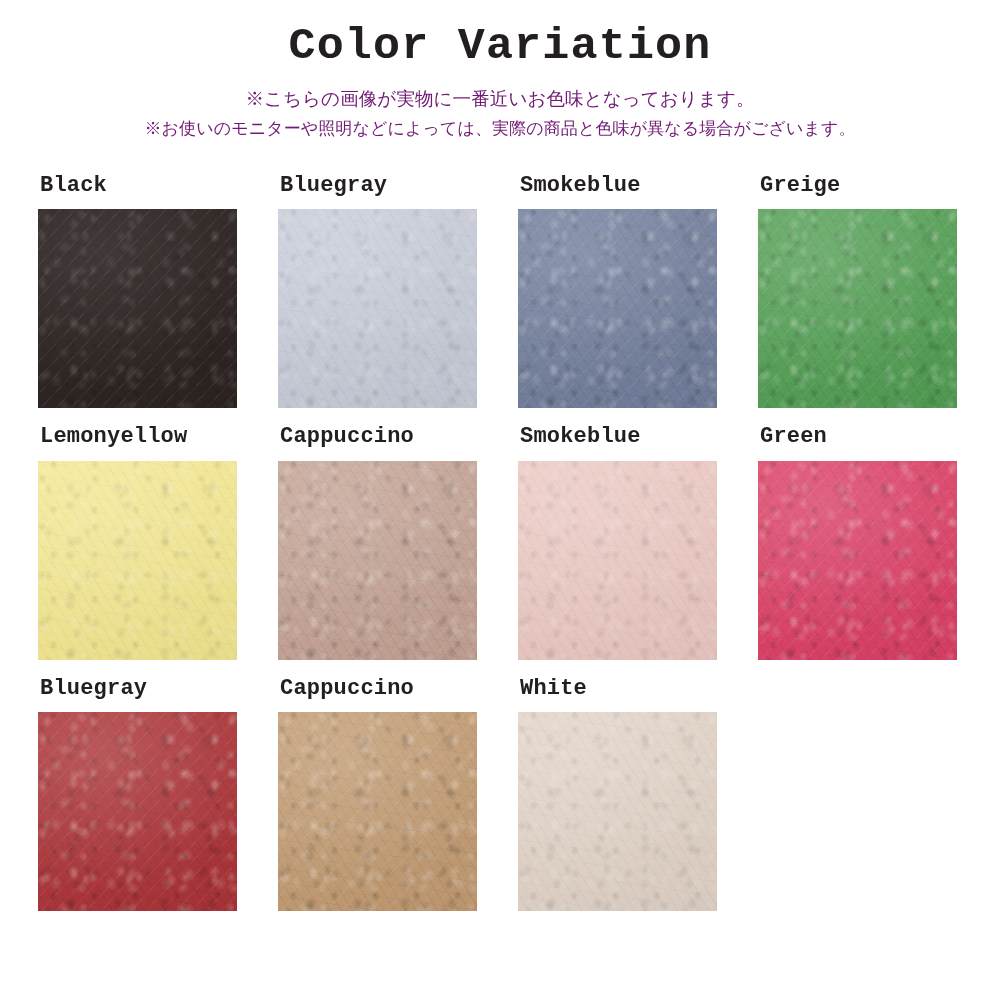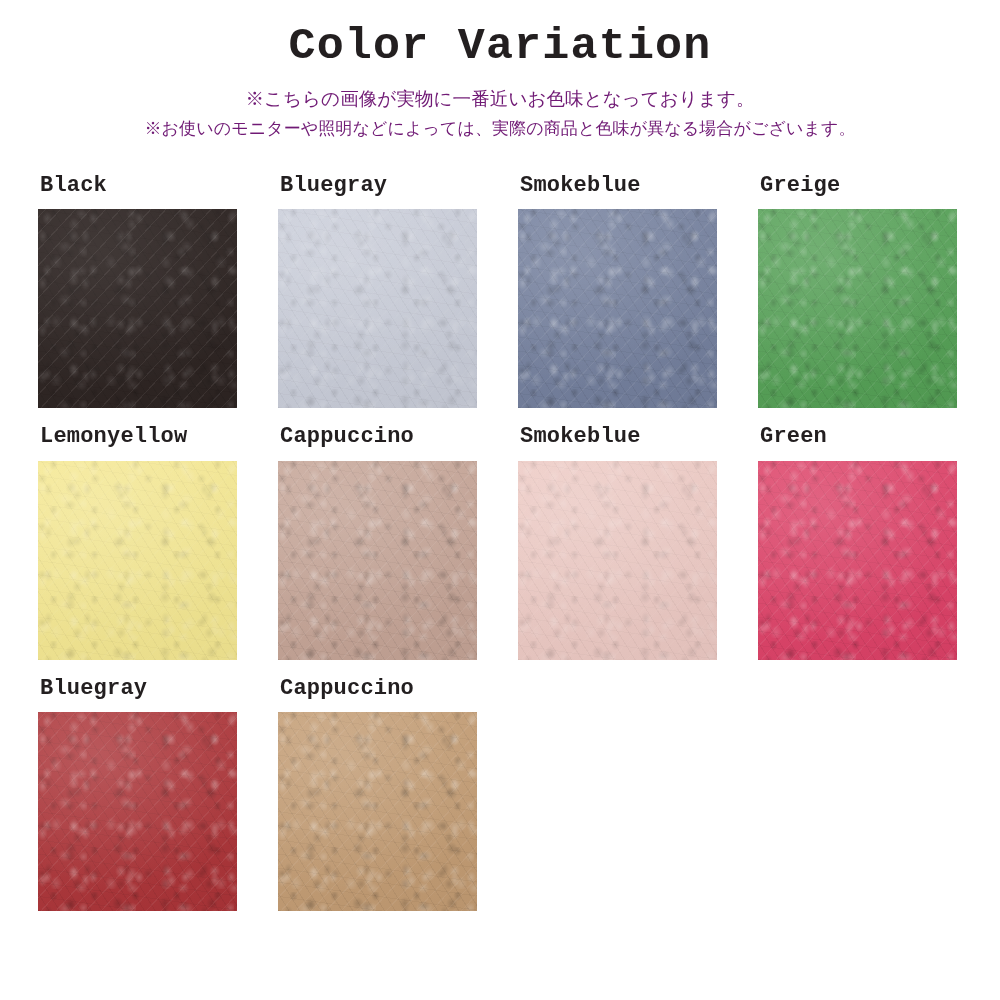--- a/index.html
+++ b/index.html
@@ -235,15 +235,24 @@
       </div>
       <div class="cell">
         <div class="cell-label">Cappuccino</div>
         <div class="swatch" style="background-color: rgb(195, 156, 115);">
           <div class="grain-a"></div>
           <div class="grain-b"></div>
           <div class="grain-c"></div>
           <div class="sheen"></div>
         </div>
       </div>
+      <div class="cell">
+        <div class="cell-label">White</div>
+        <div class="swatch light" style="background-color: rgb(227, 212, 200);">
+          <div class="grain-a"></div>
+          <div class="grain-b"></div>
+          <div class="grain-c"></div>
+          <div class="sheen"></div>
+        </div>
+      </div>
     </div>
 
 </div>
 
 </body></html>

